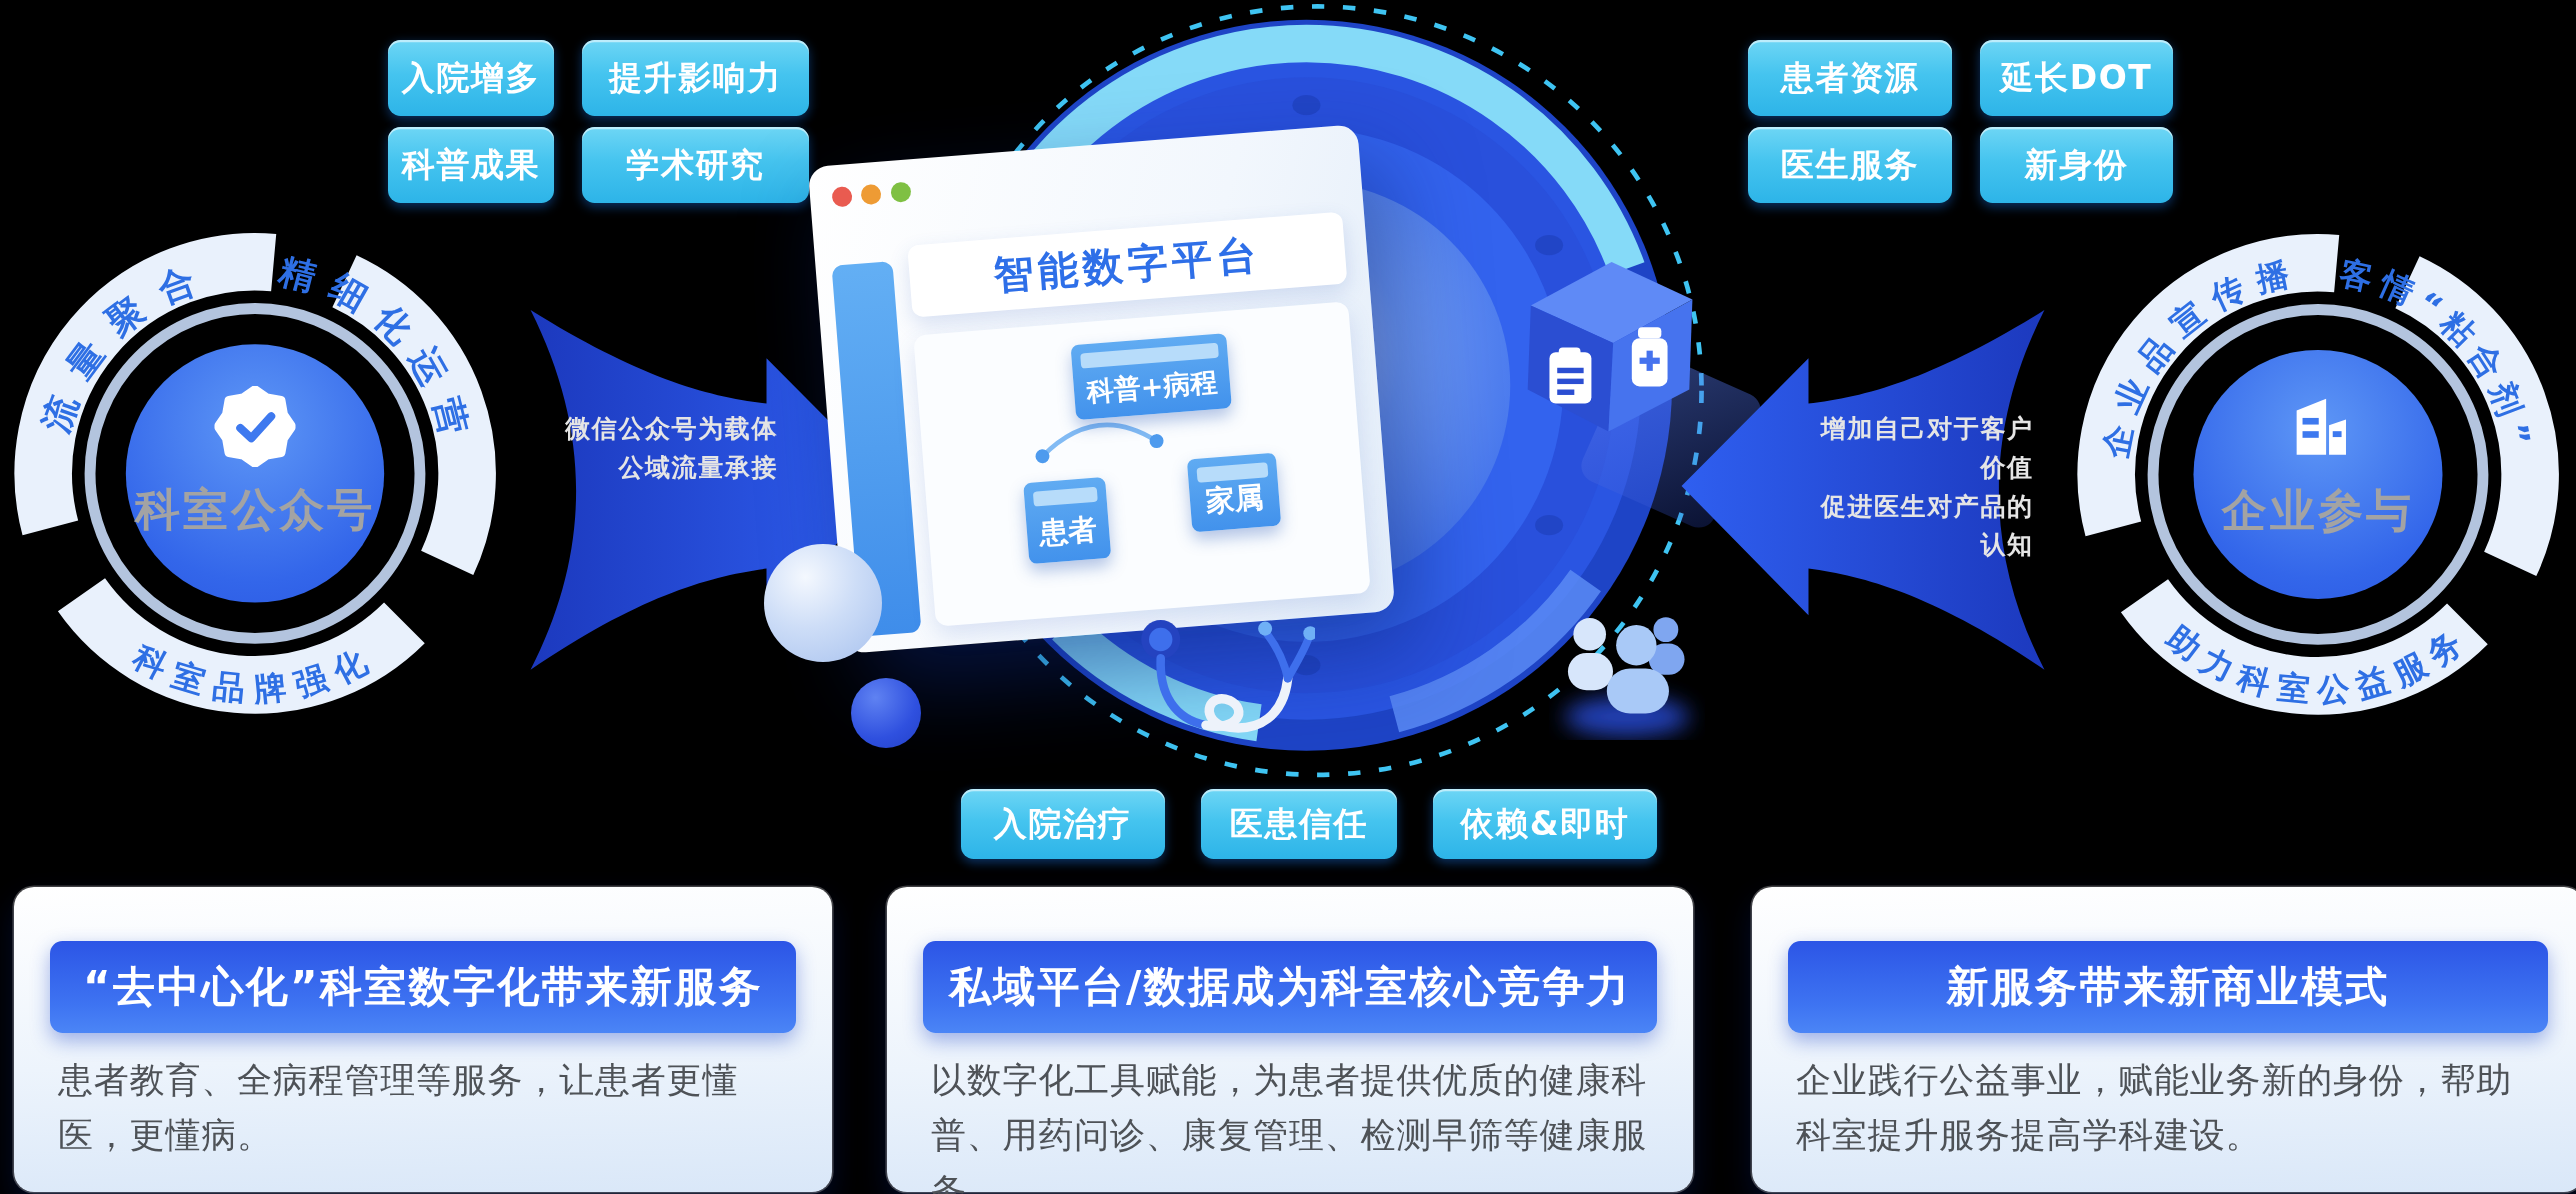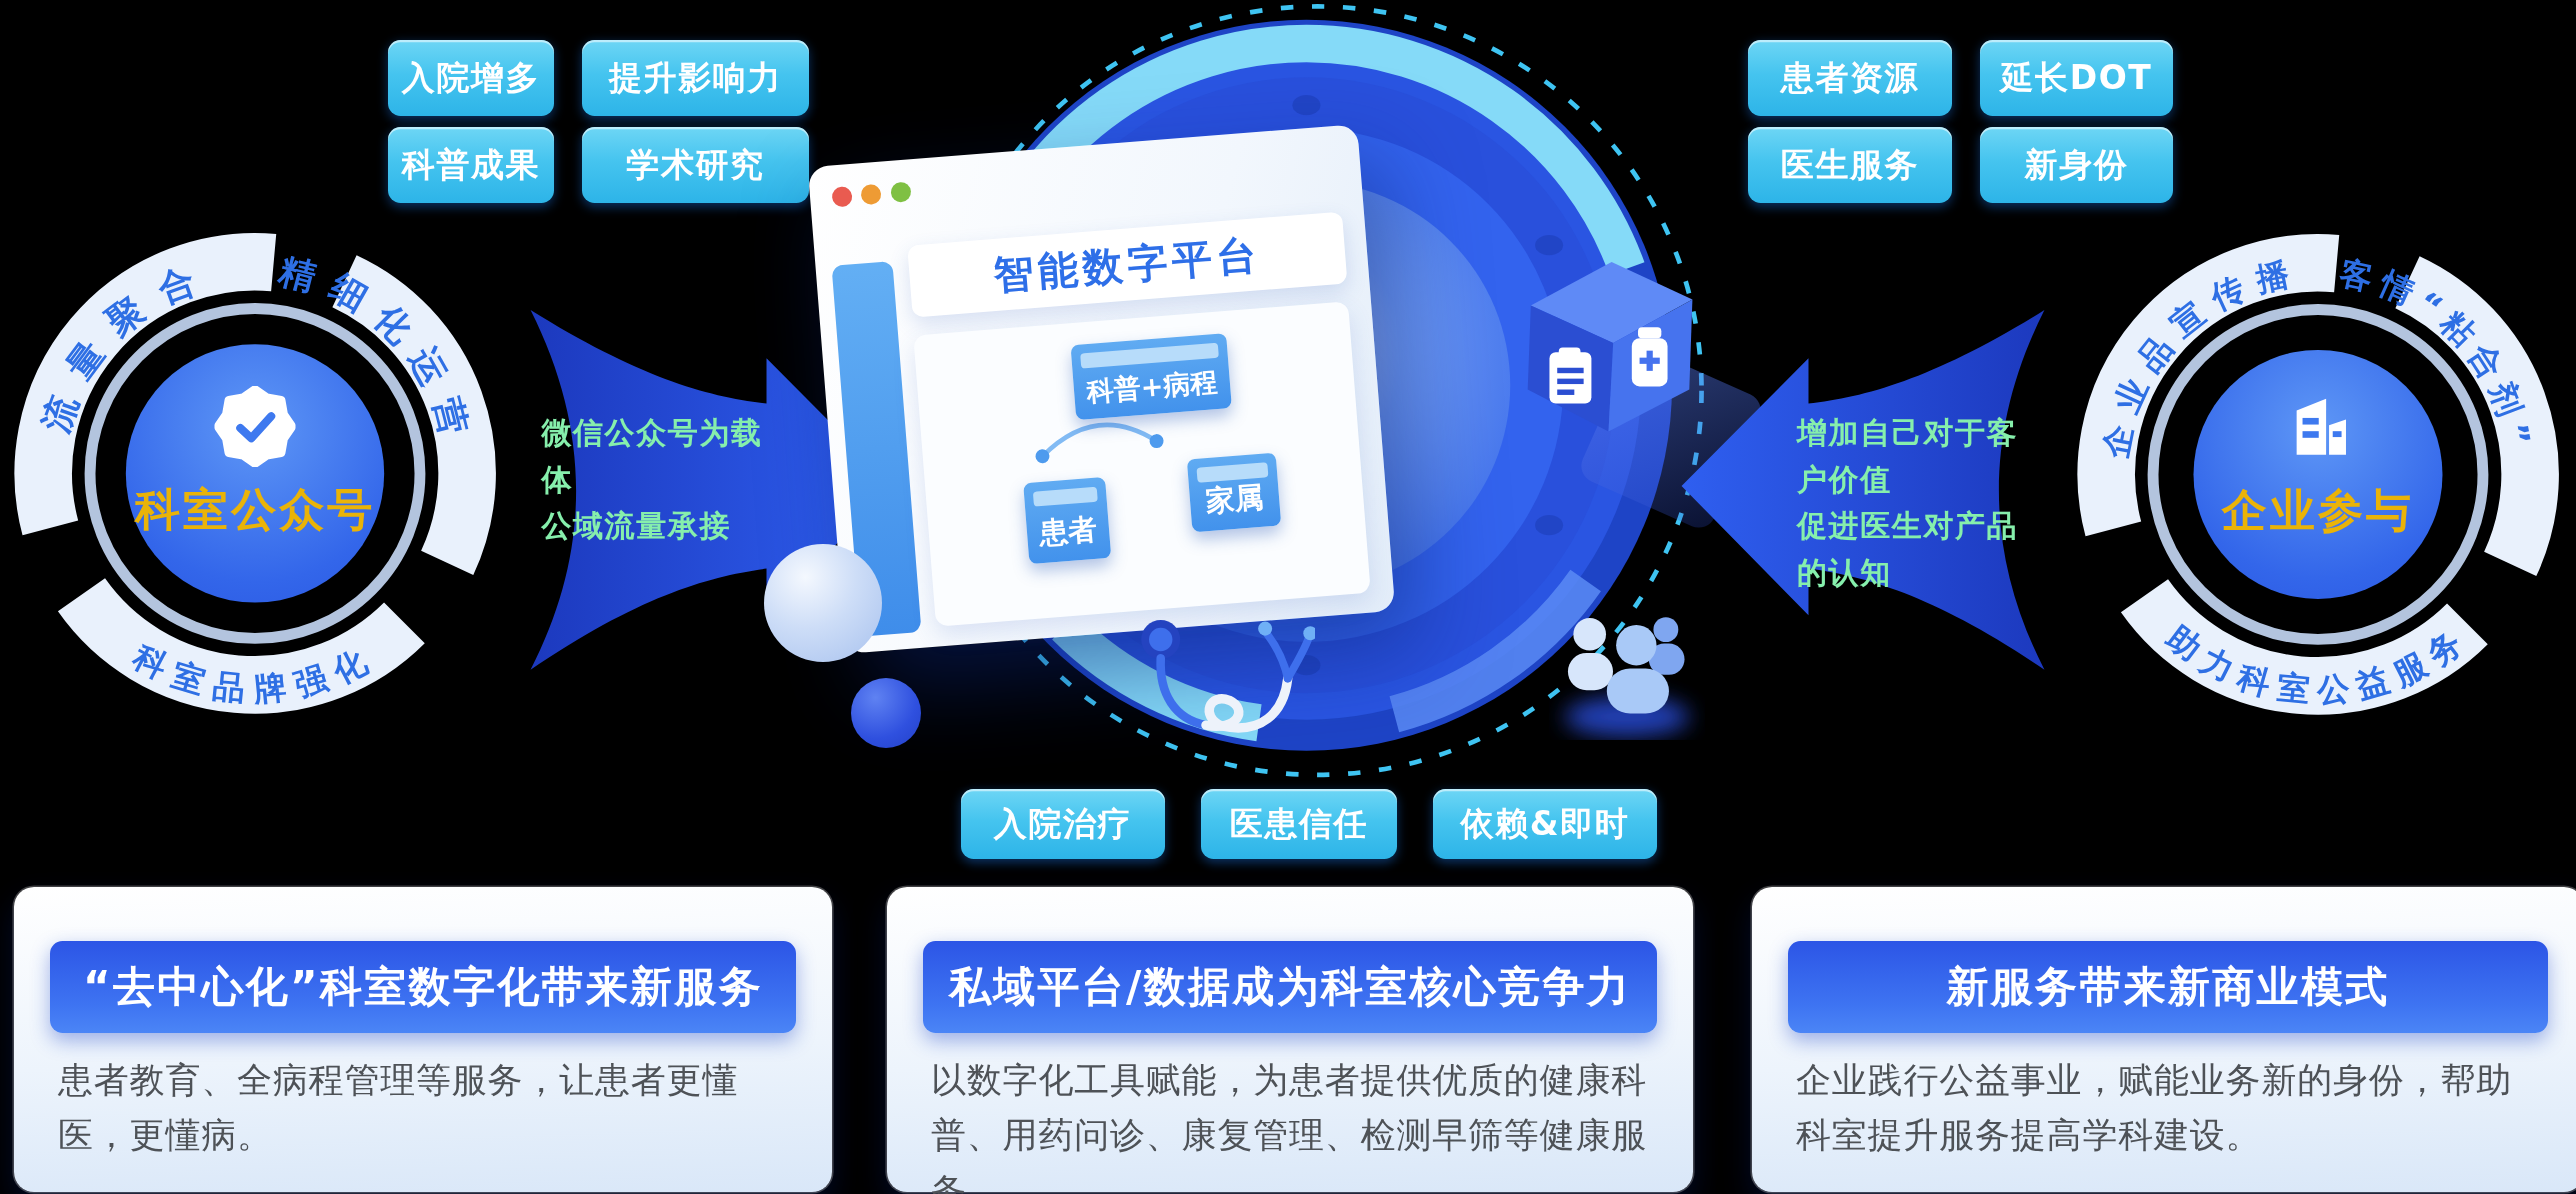--- a/index.html
+++ b/index.html
@@ -24,30 +24,30 @@
   
   .ring{position:absolute;width:498px;height:498px;z-index:3;}
   #ring-left{left:6.2px;top:226px;}
   #ring-right{left:2069px;top:227px;}
   .ring svg.ring-svg{position:absolute;left:0;top:0;width:100%;height:100%;}
   .arc-label{font-size:46px;font-weight:700;fill:#2E6FE4;text-anchor:middle;}
   .arc-label.small{font-size:42px;}
   .ring-icon{position:absolute;left:50%;top:160px;transform:translateX(-50%);width:81px;height:81px;}
   .ring-title{
     position:absolute;left:0;right:0;top:254px;text-align:center;
-    color:#eab308;font-size:45px;font-weight:800;letter-spacing:3.1px;
+    color:#a3a3a3;font-size:45px;font-weight:800;letter-spacing:3.1px;
   }
   
   .big-arrow{position:absolute;width:366px;height:366px;z-index:2;}
   #arrow-left{left:529px;top:310px;}
   #arrow-right{left:1680px;top:310px;}
   .big-arrow svg{position:absolute;inset:0;width:100%;height:100%;}
   .arrow-text{
-    position:absolute;top:100px;color:#86efac;font-size:30px;font-weight:600;
-    line-height:1.55;text-align:left;letter-spacing:1.6px;
+    position:absolute;top:100px;color:#e5e5e5;font-size:25px;font-weight:600;
+    line-height:1.55;text-align:right;letter-spacing:1.6px;
   }
   #arrow-left .arrow-text{left:12.4px;right:117px;}
   #arrow-right .arrow-text{left:117px;right:12.4px;}
   
   #hub{position:absolute;left:902px;top:0;width:840px;height:786px;z-index:1;}
   
   #window{
     position:absolute;left:826px;top:145px;width:551px;height:488px;z-index:5;
     background:linear-gradient(110deg,#FFFFFF 0%,#F2F7FD 60%,#E3EDF9 100%);
     border-radius:20px;transform:rotate(-4.5deg);

